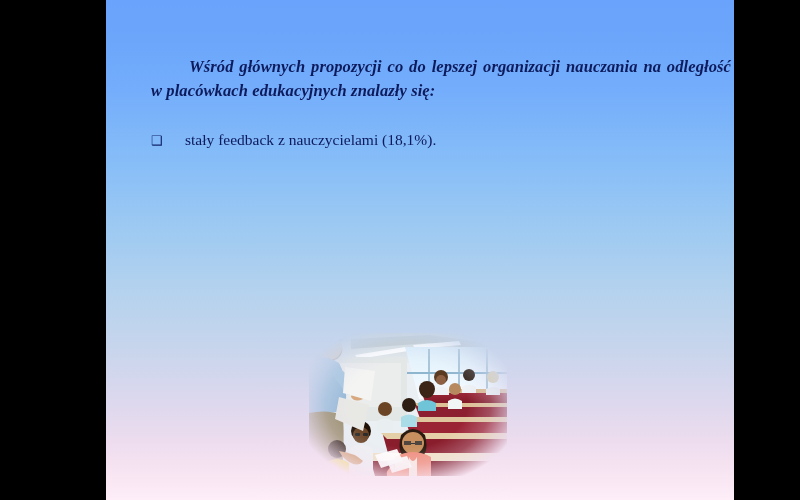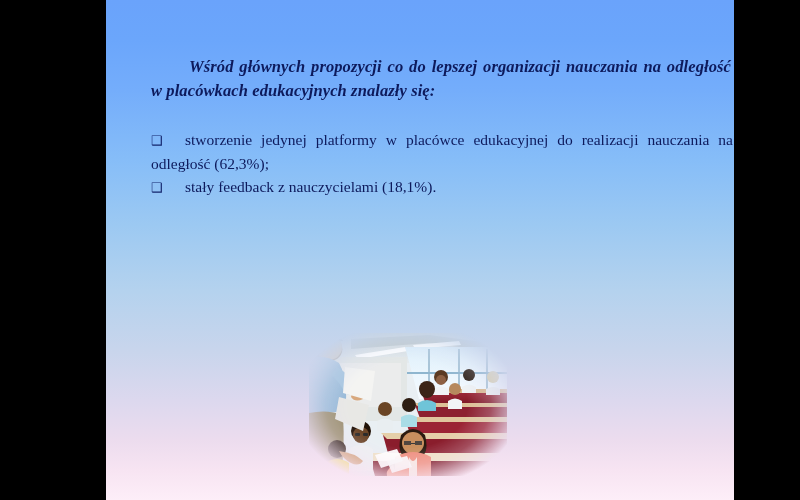--- a/index.html
+++ b/index.html
@@ -106,23 +106,20 @@
 <body>
 
 <div id="slide-viewport">
 
   <div id="slide-canvas">
 
     <div id="slide-heading">Wśród głównych propozycji co do lepszej organizacji nauczania na odległość w placówkach edukacyjnych znalazły się:</div>
 
     <div id="bullet-list">
 
-      <div class="bullet-item">
-        <span class="bullet-marker">❑</span><span class="bullet-text">stworzenie jedynej platformy w placówce edukacyjnej do realizacji nauczania na odległość (62,3%);</span>
-      </div>
 
 
 
       <div class="bullet-item">
         <span class="bullet-marker">❑</span><span class="bullet-text">stały feedback z nauczycielami (18,1%).</span>
       </div>
 
     </div>
 
     <div id="lecture-photo">

